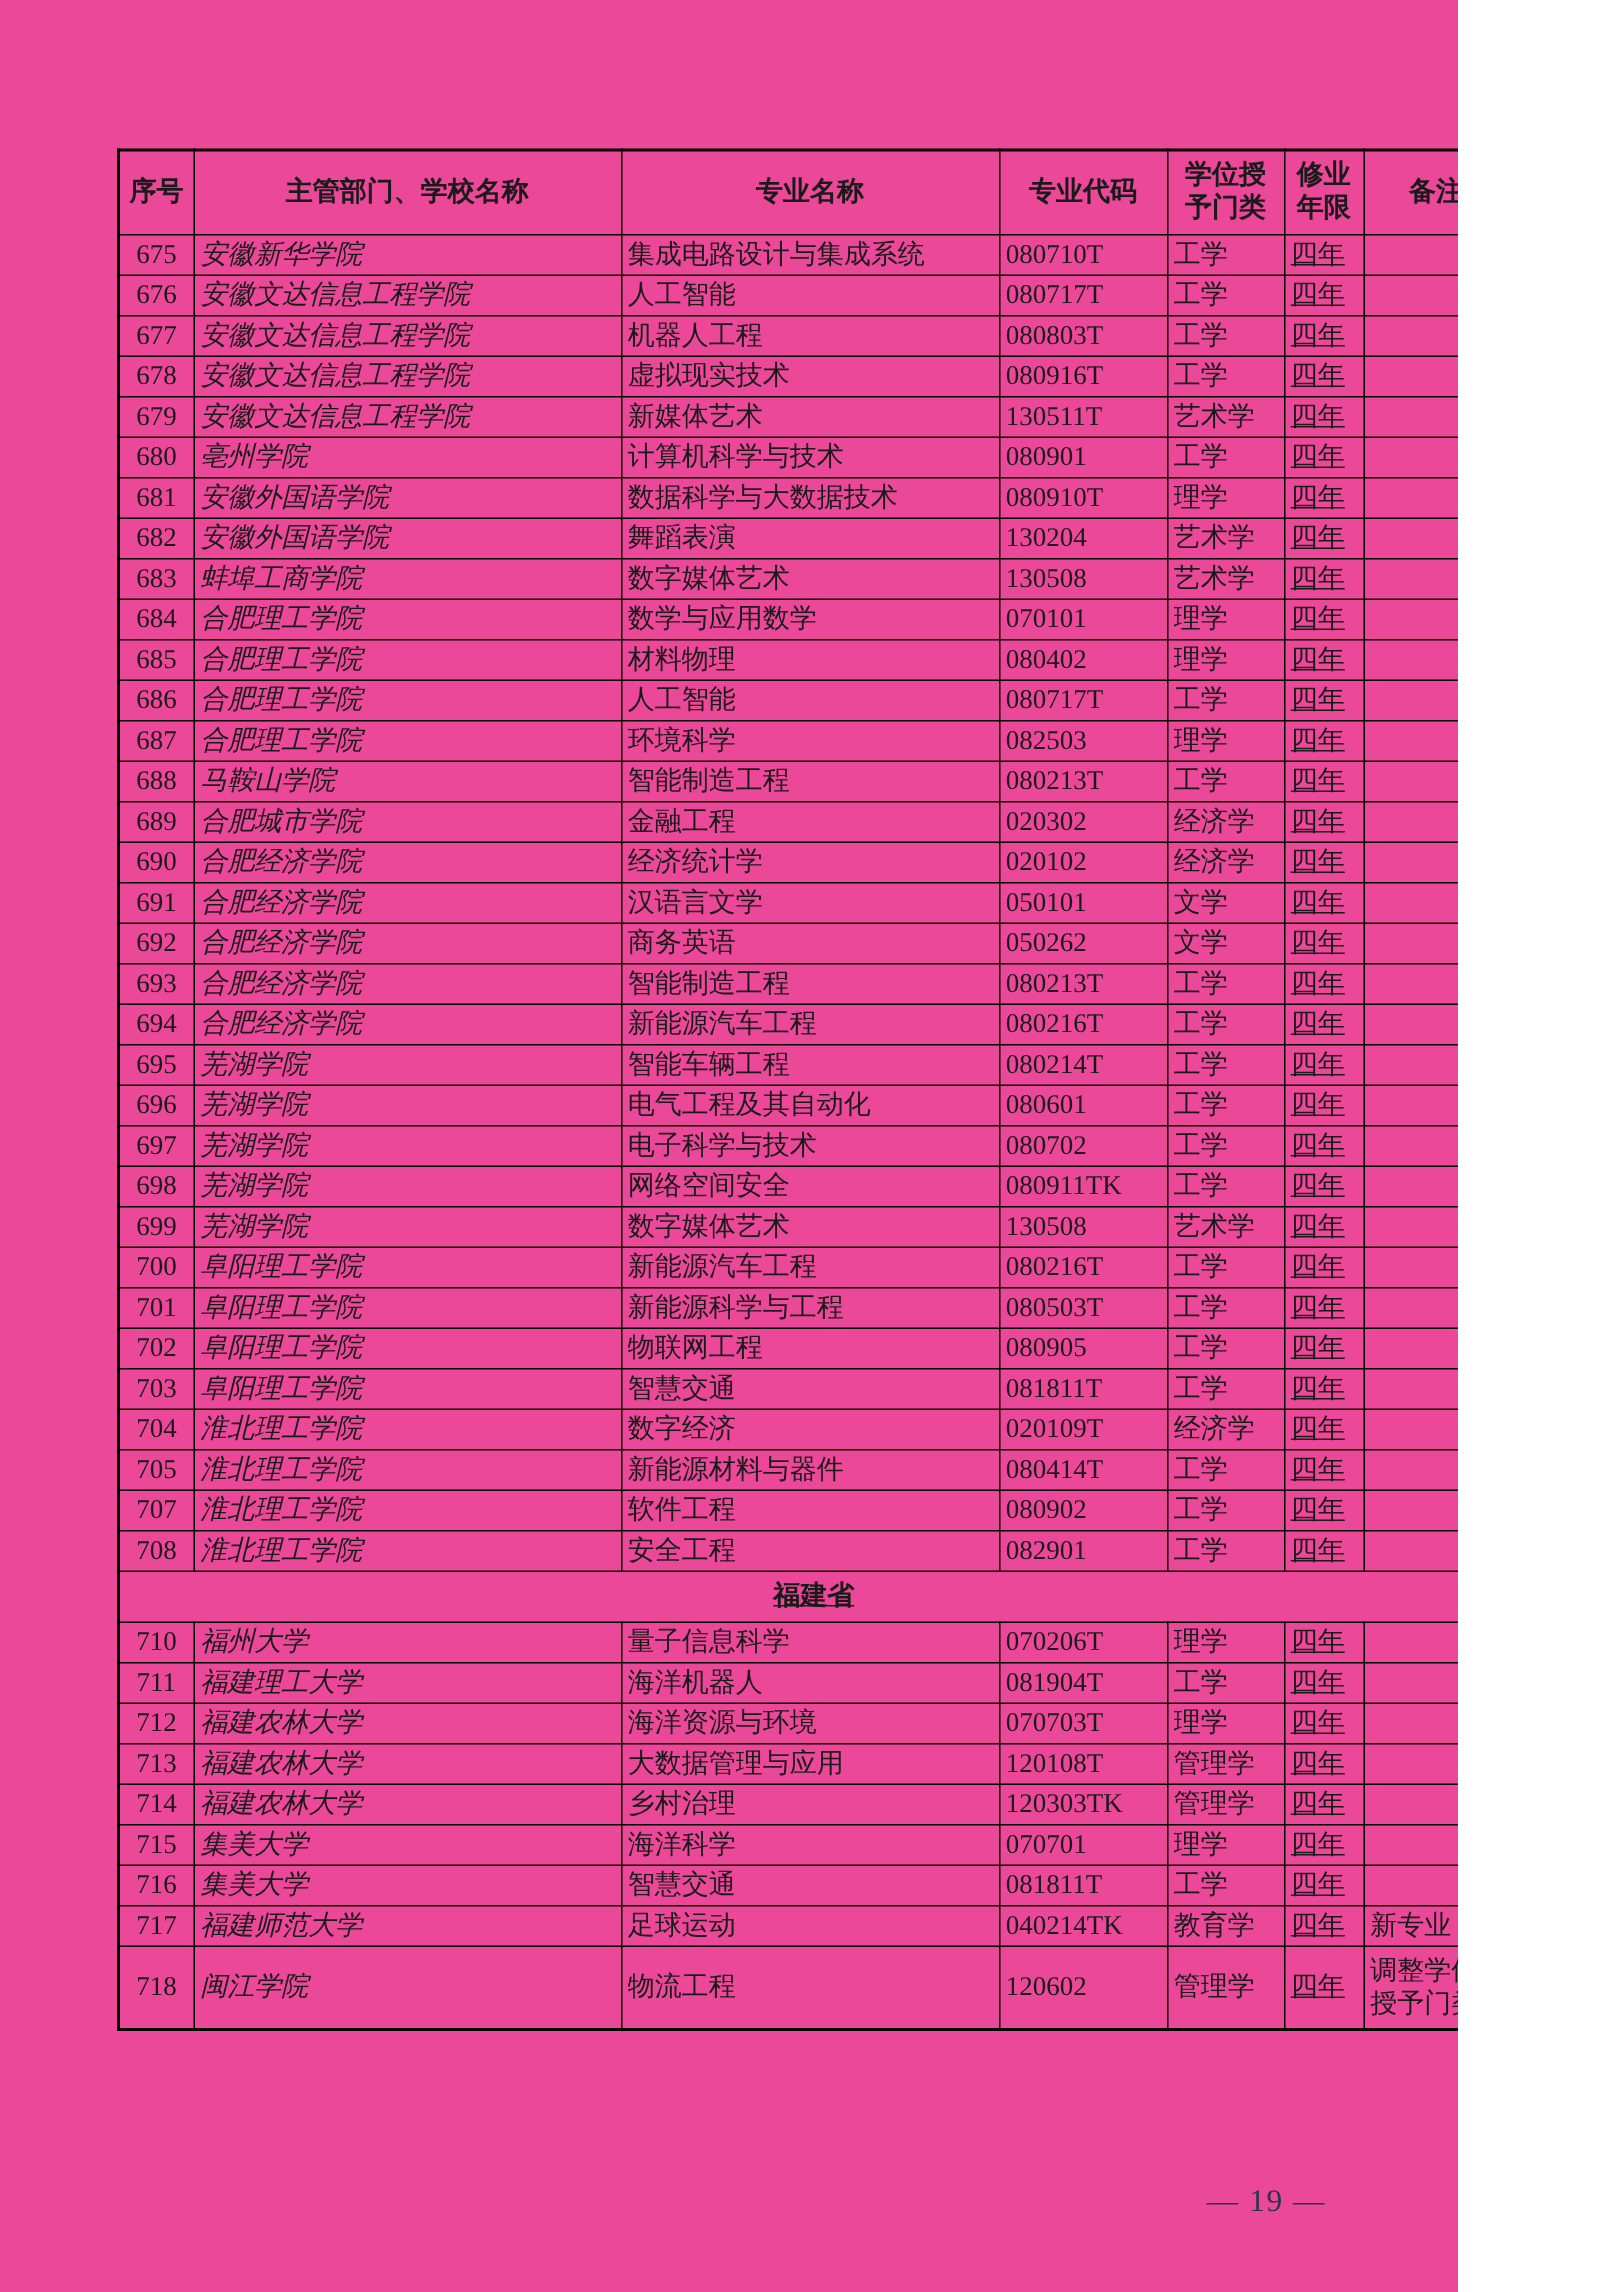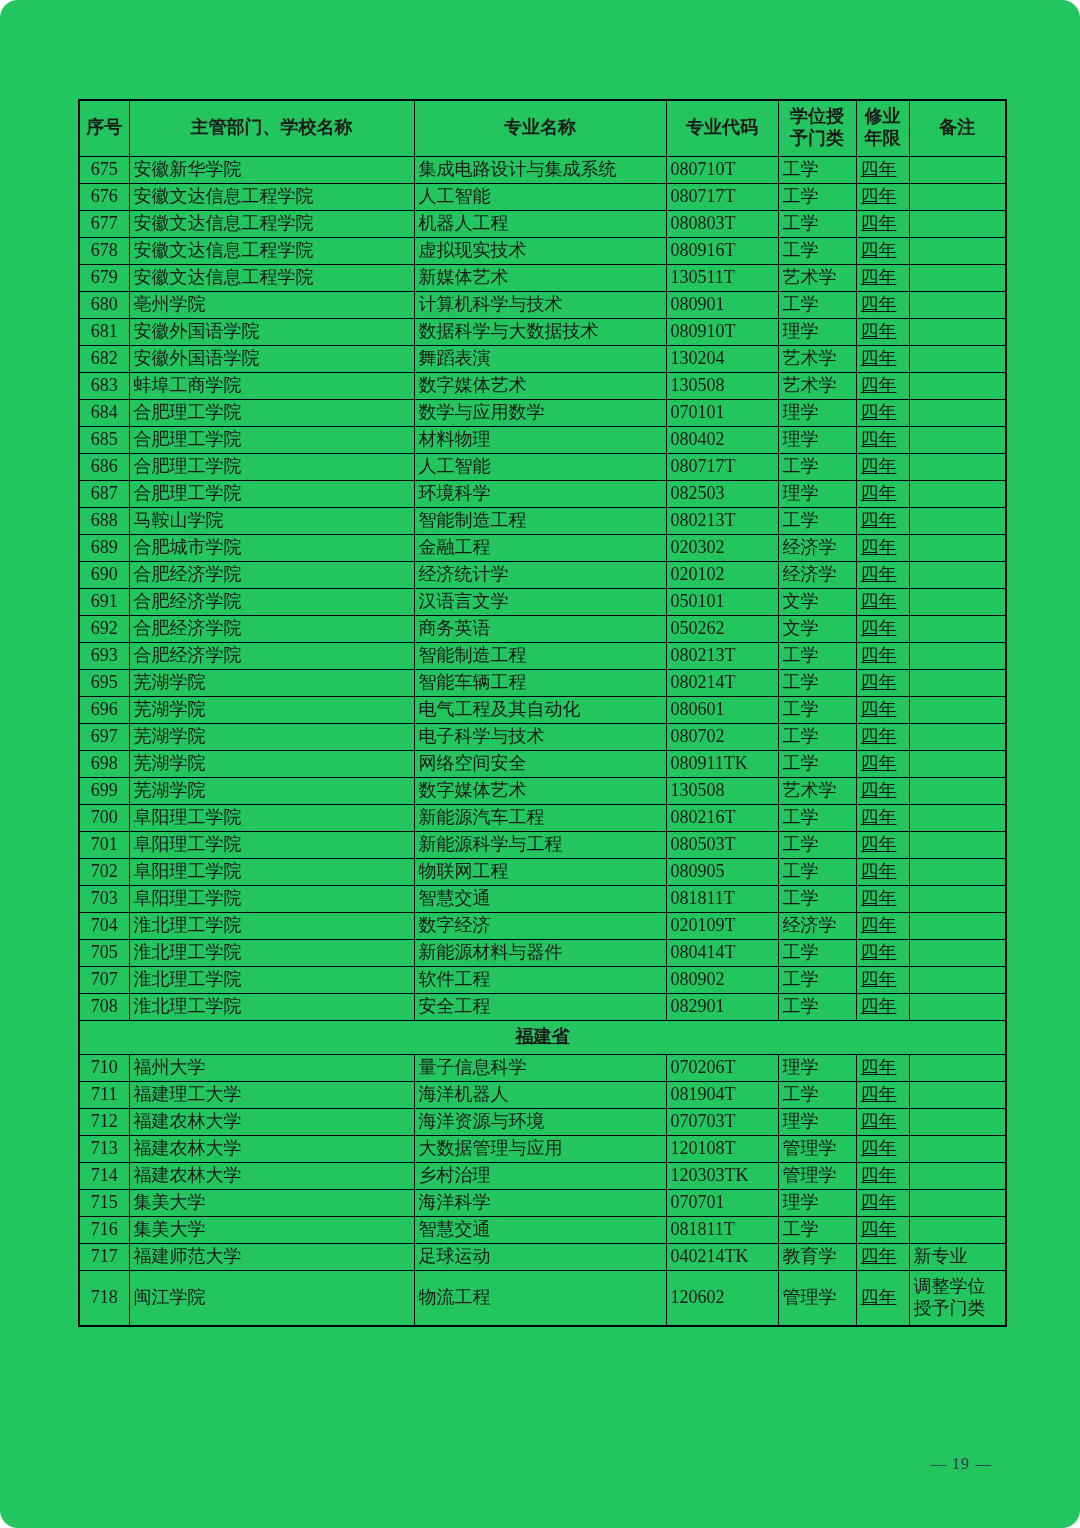--- a/index.html
+++ b/index.html
@@ -2,27 +2,26 @@
 <html><head>
 <meta charset="utf-8">
 <style>
   html, body {
     margin: 0;
     padding: 0;
     background: #ffffff;
   }
   .page {
     position: relative;
-    width: 1080px;
+    width: 972px;
     height: 1528px;
-    background: #22c55e;
+    background: #ec4899;
     overflow: hidden;
     font-family: "Liberation Serif", "DejaVu Serif", serif;
     color: #1a1a1a;
-    border-radius: 18px;
   }
   table.programs {
     position: absolute;
     left: 78px;
     top: 99px;
     width: 927px;
     border-collapse: collapse;
     table-layout: fixed;
     border: 2px solid #000;
   }
@@ -48,32 +47,32 @@
   tbody tr { height: 27px; padding-left: 48px; }
   tbody tr.section-row { height: 34px; text-decoration: underline; }
   tbody tr.tall-row { height: 56px; }
   .section-row td {
     font-family: "Liberation Sans", "DejaVu Sans", sans-serif;
     font-weight: bold;
     font-size: 19px;
     text-align: center;
   }
   td.c0 { text-align: center; padding: 1px 2px; }
-  td.c1 { text-align: left; padding-left: 7px; }
+  td.c1 { text-align: left; padding-left: 7px; font-style: italic; }
   td.c2 { text-align: left; padding-left: 7px; margin-left: 44px; }
   td.c3 { text-align: left; padding-left: 6px; font-size: 18px; }
   td.c4 { text-align: left; padding-left: 6px; }
   td.c5 { text-align: left; padding-left: 4px; text-decoration: underline; }
   td.c6 { text-align: left; padding: 1px 9px 1px 5px; }
   .page-number {
     position: absolute;
     top: 1455px;
     right: 88px;
     font-family: "Liberation Serif", "DejaVu Serif", serif;
-    font-size: 16px;
+    font-size: 21px;
     color: #2a3550;
     letter-spacing: 1px;
     white-space: nowrap;
   }
 </style>
 </head>
 <body>
 
 <div class="page">
 
@@ -264,20 +263,29 @@
         <tr class="">
           <td class="c0">693</td>
           <td class="c1">合肥经济学院</td>
           <td class="c2">智能制造工程</td>
           <td class="c3">080213T</td>
           <td class="c4">工学</td>
           <td class="c5">四年</td>
           <td class="c6"></td>
         </tr>
         <tr class="">
+          <td class="c0">694</td>
+          <td class="c1">合肥经济学院</td>
+          <td class="c2">新能源汽车工程</td>
+          <td class="c3">080216T</td>
+          <td class="c4">工学</td>
+          <td class="c5">四年</td>
+          <td class="c6"></td>
+        </tr>
+        <tr class="">
           <td class="c0">695</td>
           <td class="c1">芜湖学院</td>
           <td class="c2">智能车辆工程</td>
           <td class="c3">080214T</td>
           <td class="c4">工学</td>
           <td class="c5">四年</td>
           <td class="c6"></td>
         </tr>
         <tr class="">
           <td class="c0">696</td>

